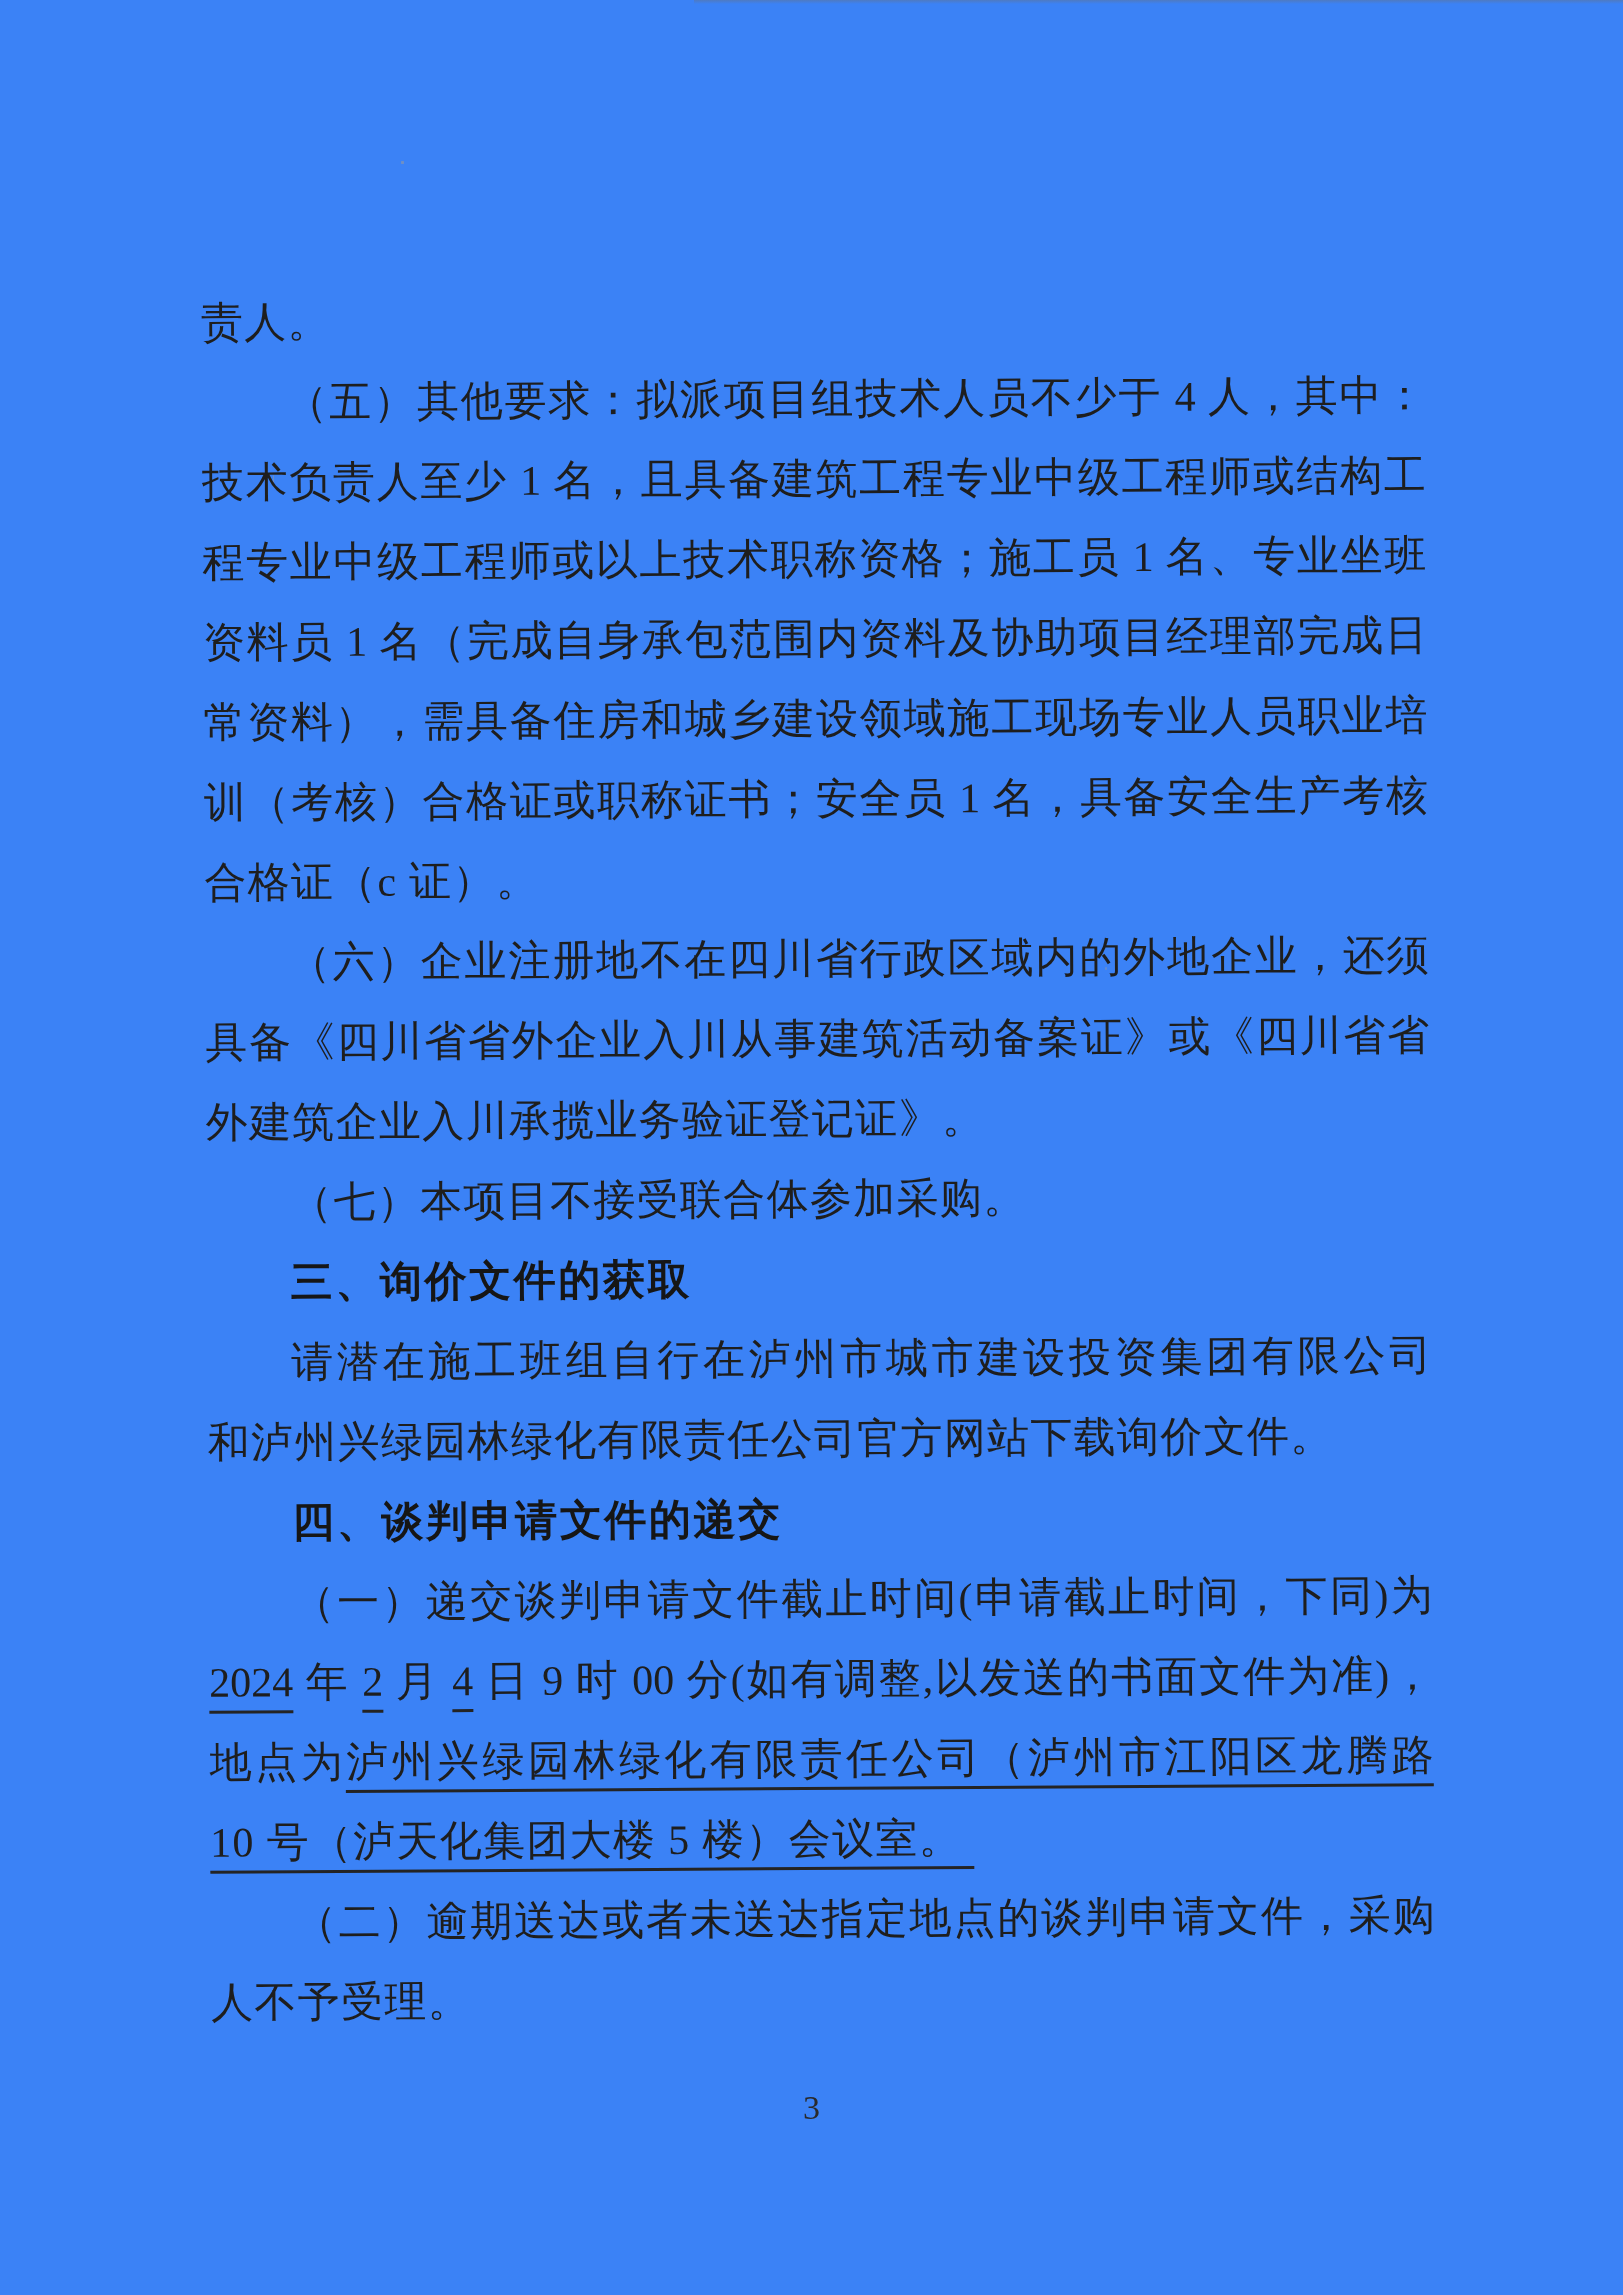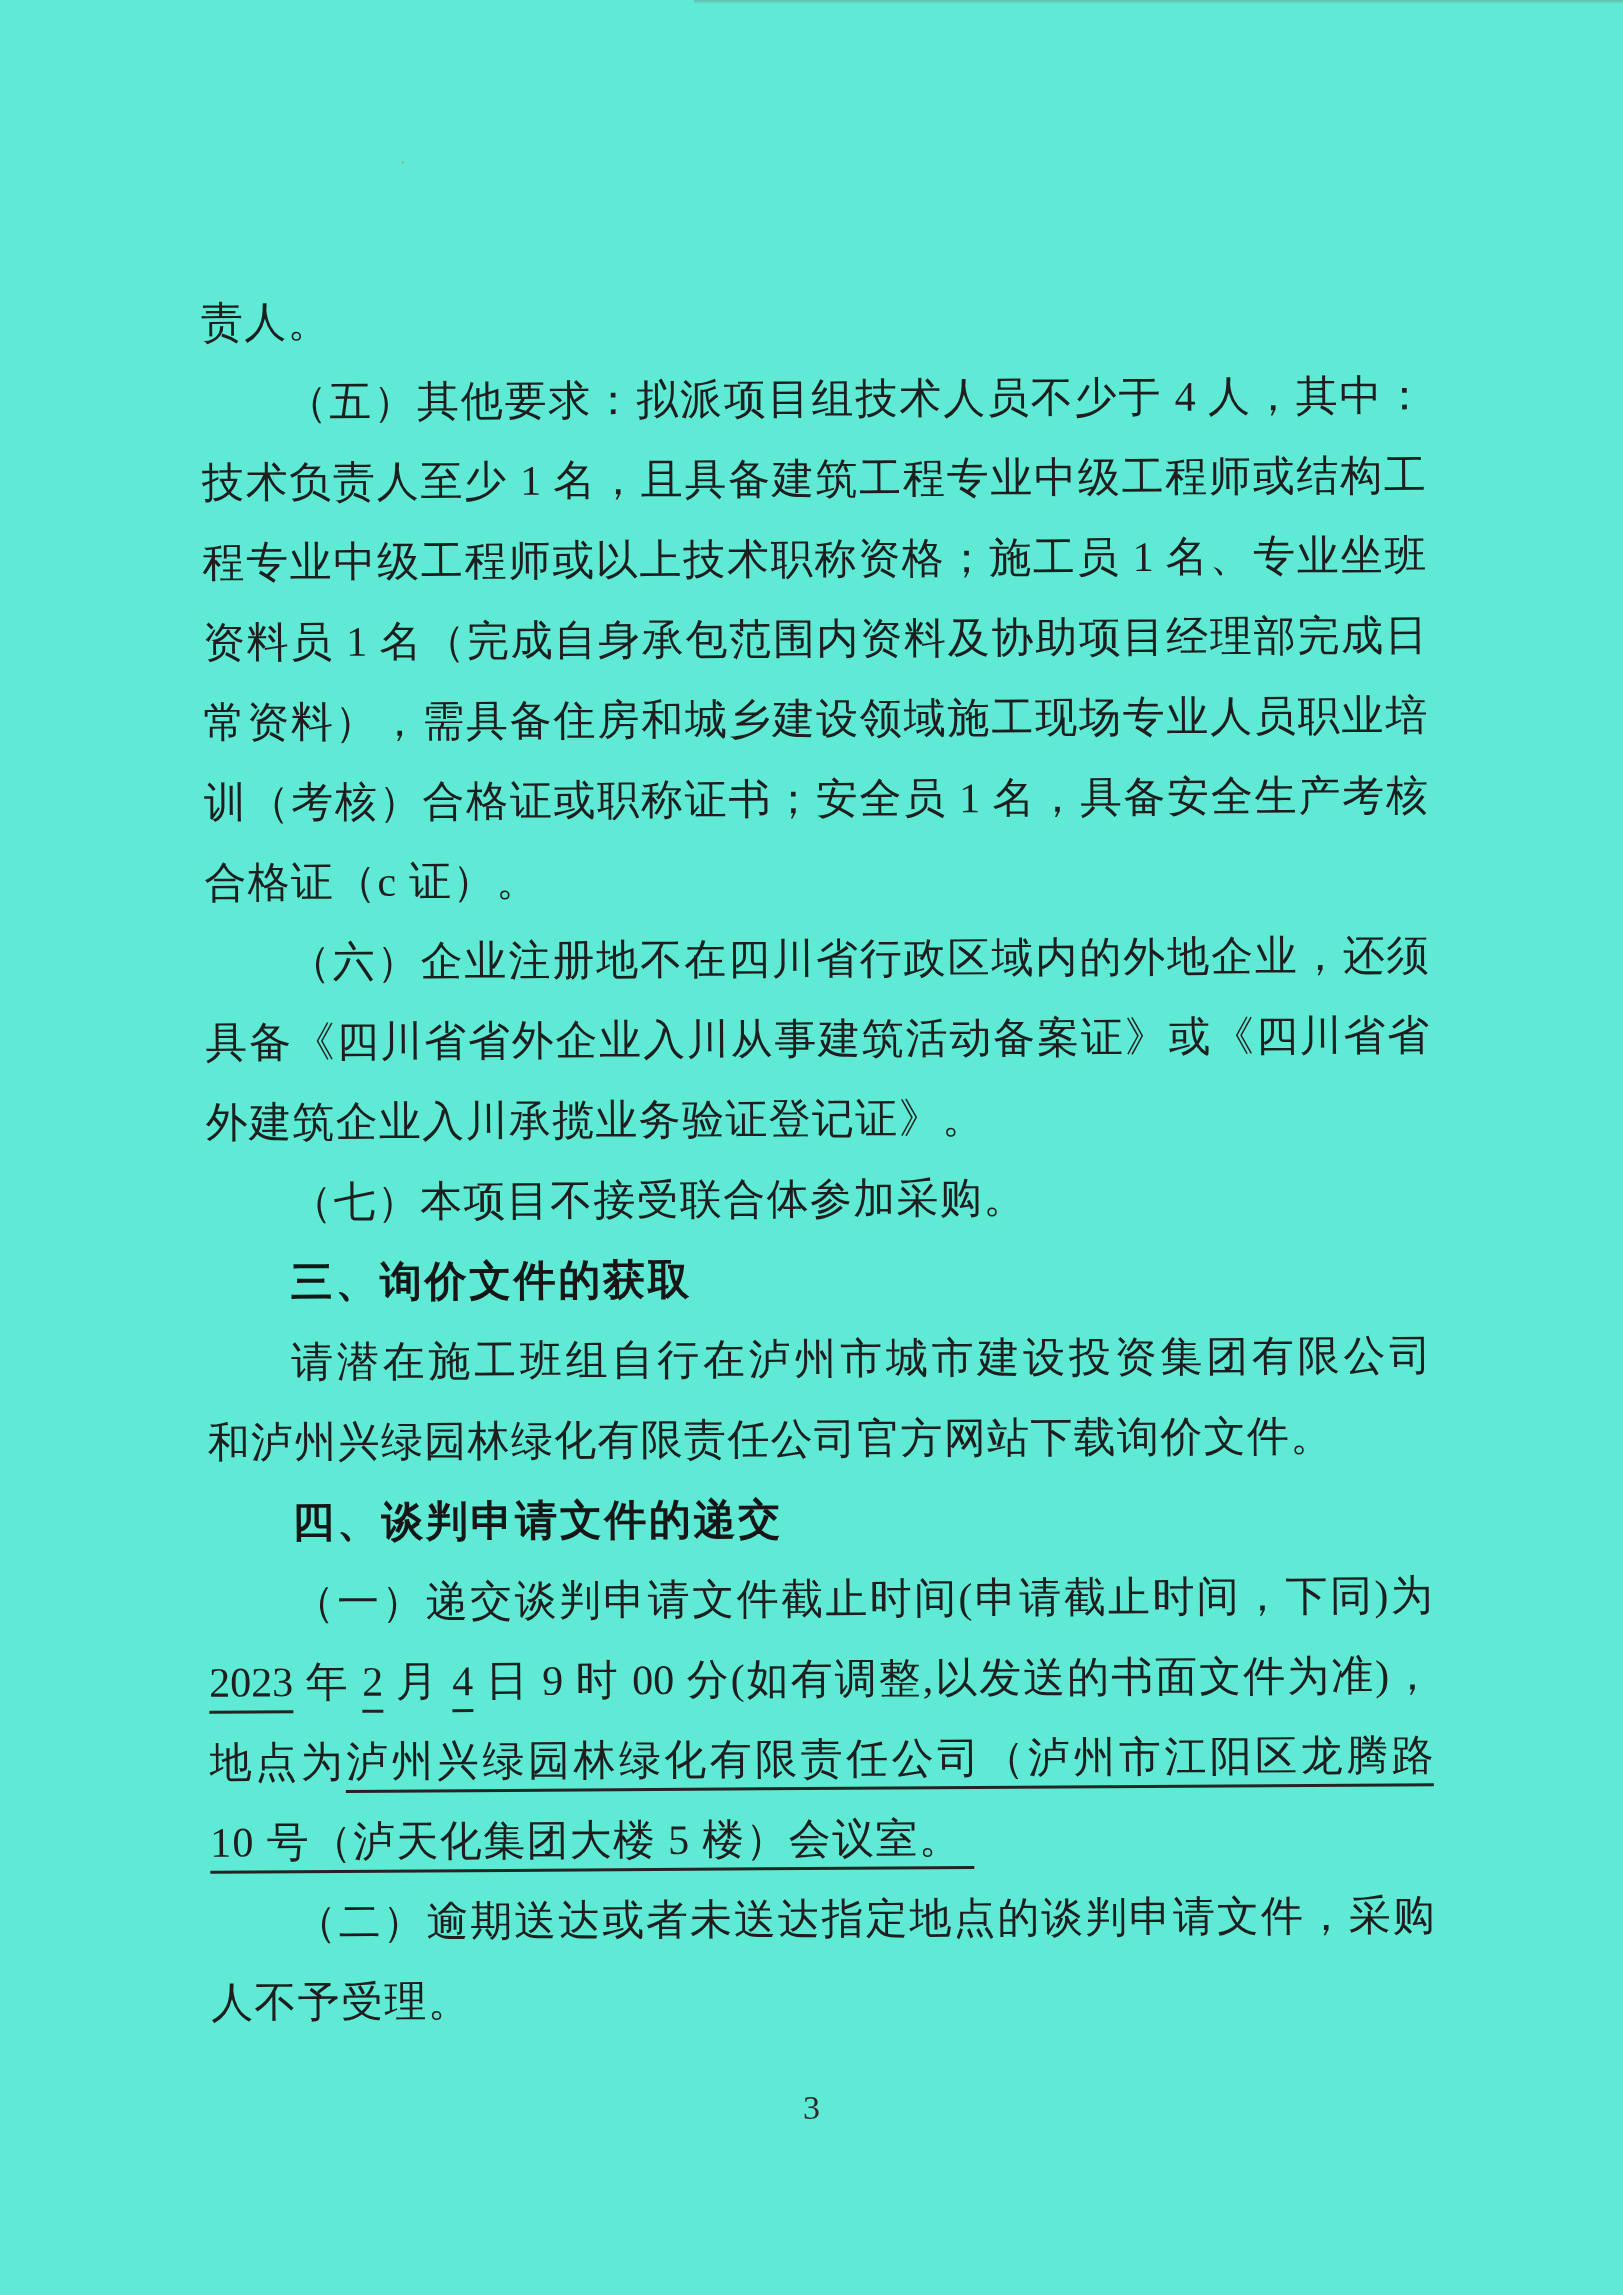--- a/index.html
+++ b/index.html
@@ -4,21 +4,21 @@
 <style>
   html, body {
     margin: 0;
     padding: 0;
     background: #e8e8e8;
   }
   .page {
     position: relative;
     width: 1623px;
     height: 2295px;
-    background: #5eead4;
+    background: #3b82f6;
     overflow: hidden;
     font-family: "Liberation Serif", "DejaVu Serif", serif;
     color: #1e1e1e;
   }
   
   .scan-edge {
     position: absolute;
     top: 0;
     left: 694px;
     right: 0;
@@ -102,21 +102,21 @@
       <div class="line"><span>合格证（c 证）。</span></div>
       <div class="line indent justify"><span>（六）企业注册地不在四川省行政区域内的外地企业，还须</span></div>
       <div class="line justify"><span>具备《四川省省外企业入川从事建筑活动备案证》或《四川省省</span></div>
       <div class="line"><span>外建筑企业入川承揽业务验证登记证》。</span></div>
       <div class="line indent"><span>（七）本项目不接受联合体参加采购。</span></div>
       <div class="line heading indent"><span>三、询价文件的获取</span></div>
       <div class="line indent justify"><span>请潜在施工班组自行在泸州市城市建设投资集团有限公司</span></div>
       <div class="line"><span>和泸州兴绿园林绿化有限责任公司官方网站下载询价文件。</span></div>
       <div class="line heading indent"><span>四、谈判申请文件的递交</span></div>
       <div class="line indent justify"><span>（一）递交谈判申请文件截止时间(申请截止时间，下同)为</span></div>
-      <div class="line justify"><span class="u">2023</span><span> 年 </span><span class="u">2</span><span> 月 </span><span class="u">4</span><span> 日 9 时 00 分(如有调整,以发送的书面文件为准)，</span></div>
+      <div class="line justify"><span class="u">2024</span><span> 年 </span><span class="u">2</span><span> 月 </span><span class="u">4</span><span> 日 9 时 00 分(如有调整,以发送的书面文件为准)，</span></div>
       <div class="line justify"><span>地点为</span><span class="u">泸州兴绿园林绿化有限责任公司（泸州市江阳区龙腾路</span></div>
       <div class="line"><span class="u">10 号（泸天化集团大楼 5 楼）会议室。 </span></div>
       <div class="line indent justify"><span>（二）逾期送达或者未送达指定地点的谈判申请文件，采购</span></div>
       <div class="line"><span>人不予受理。</span></div>
     </div>
 
   <div class="page-number">3</div>
 </div>
 
 

